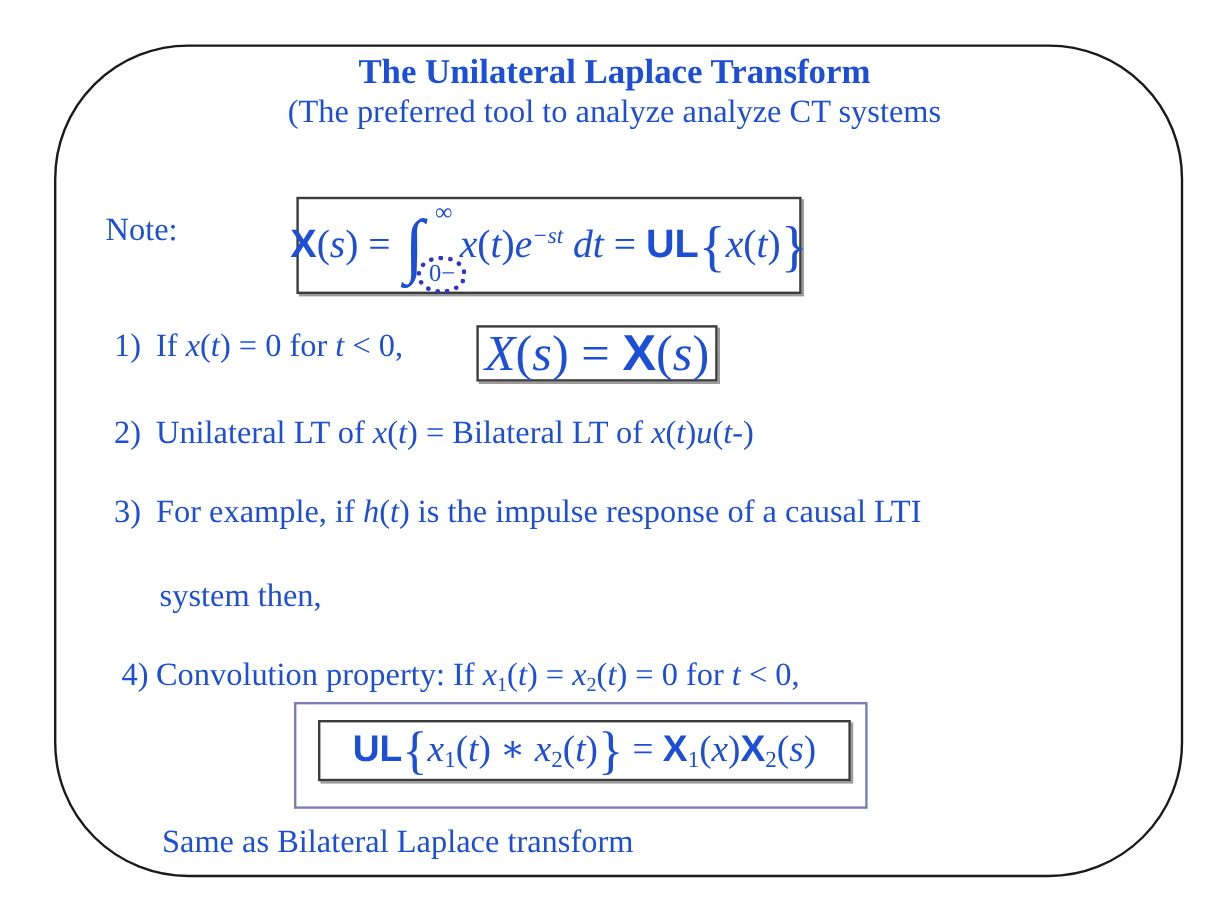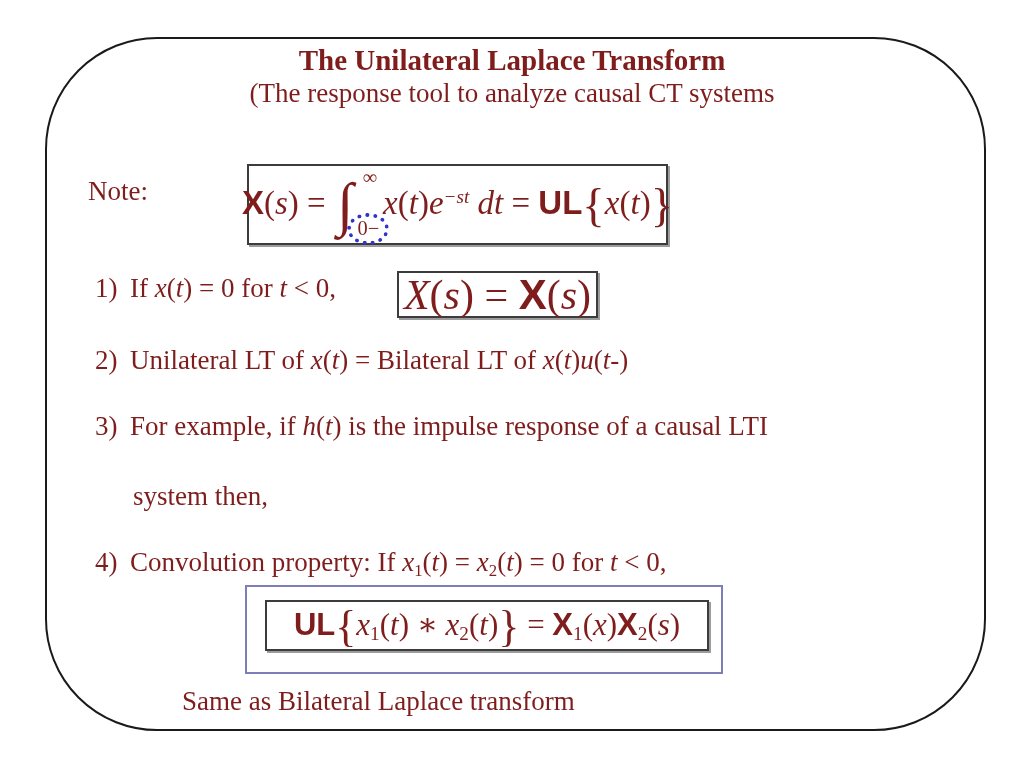--- a/index.html
+++ b/index.html
@@ -1,19 +1,19 @@
 <!DOCTYPE html>
 <html><head>
 <meta charset="utf-8">
 <style>
   html,body { margin:0; padding:0; }
   body { background:#ffffff; }
   .stage {
     position:relative; width:1024px; height:768px; background:#ffffff;
-    font-family:"Liberation Serif","DejaVu Serif",serif; color:#7f1d1d; overflow:hidden;
+    font-family:"Liberation Serif","DejaVu Serif",serif; color:#1d4ed8; overflow:hidden;
   }
   .slide-border {
     position:absolute; left:45px; top:37px; width:941px; height:694px;
     border:2px solid #1a1a1a; border-radius:112px; box-sizing:border-box;
     background:transparent;
   }
   
   .title-block { position:absolute; left:0; top:42px; width:1024px; text-align:center; }
   .slide-title { font-size:29px; font-weight:bold; line-height:36px; }
   .slide-subtitle { font-size:27px; line-height:31px; }
@@ -50,33 +50,33 @@
     border:2px solid #7d7db8; box-sizing:border-box; background:#ffffff;
   }
   .box4-inner { left:265px; top:600px; width:444px; height:51px; font-size:31px; }
   
   .row { position:absolute; left:95px; font-size:27px; }
   .row-label { display:inline-block; min-width:35px; }
   .row-item1 { top:273px; }
   .row-item2 { top:345px; }
   .row-item3 { top:411px; }
   .row-item3b { left:133px; top:481px; }
-  .row-item4 { top:547px; }
-  .footer-line { position:absolute; left:135px; top:686px; font-size:27px;margin-left:47px; }
+  .row-item4 { top:547px;text-align:center; }
+  .footer-line { position:absolute; left:135px; top:686px; font-size:27px; }
 </style>
 </head>
 <body>
 
 <div class="stage">
 
   <div class="slide-border"></div>
 
   <div class="title-block">
     <div class="slide-title">The Unilateral Laplace Transform</div>
-    <div class="slide-subtitle">(The response tool to analyze causal CT systems</div>
+    <div class="slide-subtitle">(The preferred tool to analyze analyze CT systems</div>
   </div>
 
   <div class="note-label">Note:</div>
 
   <div class="eq-box note-box">
     <span class="formula"><span class="tk-sf">X</span><span class="tk-rm">(</span><span class="tk-it">s</span><span class="tk-rm">) = </span><span class="int-wrap"><span class="int-glyph">∫</span><span class="int-sup">∞</span><span class="int-sub"><span class="int-circle">0−</span></span></span><span class="tk-it">x</span><span class="tk-rm">(</span><span class="tk-it">t</span><span class="tk-rm">)</span><span class="tk-it">e</span><span class="tk-sup">−st</span><span class="tk-sp"> </span><span class="tk-it">dt</span><span class="tk-rm"> = </span><span class="tk-sf">UL</span><span class="tk-big">{</span><span class="tk-it">x</span><span class="tk-rm">(</span><span class="tk-it">t</span><span class="tk-rm">)</span><span class="tk-big">}</span></span>
   </div>
 
   <div class="row row-item1">
     <span class="row-label">1)</span><span class="rich-text"><span class="tk-rm">If </span><span class="tk-it">x</span><span class="tk-rm">(</span><span class="tk-it">t</span><span class="tk-rm">) = 0 for </span><span class="tk-it">t</span><span class="tk-rm"> &lt; 0,</span></span>

